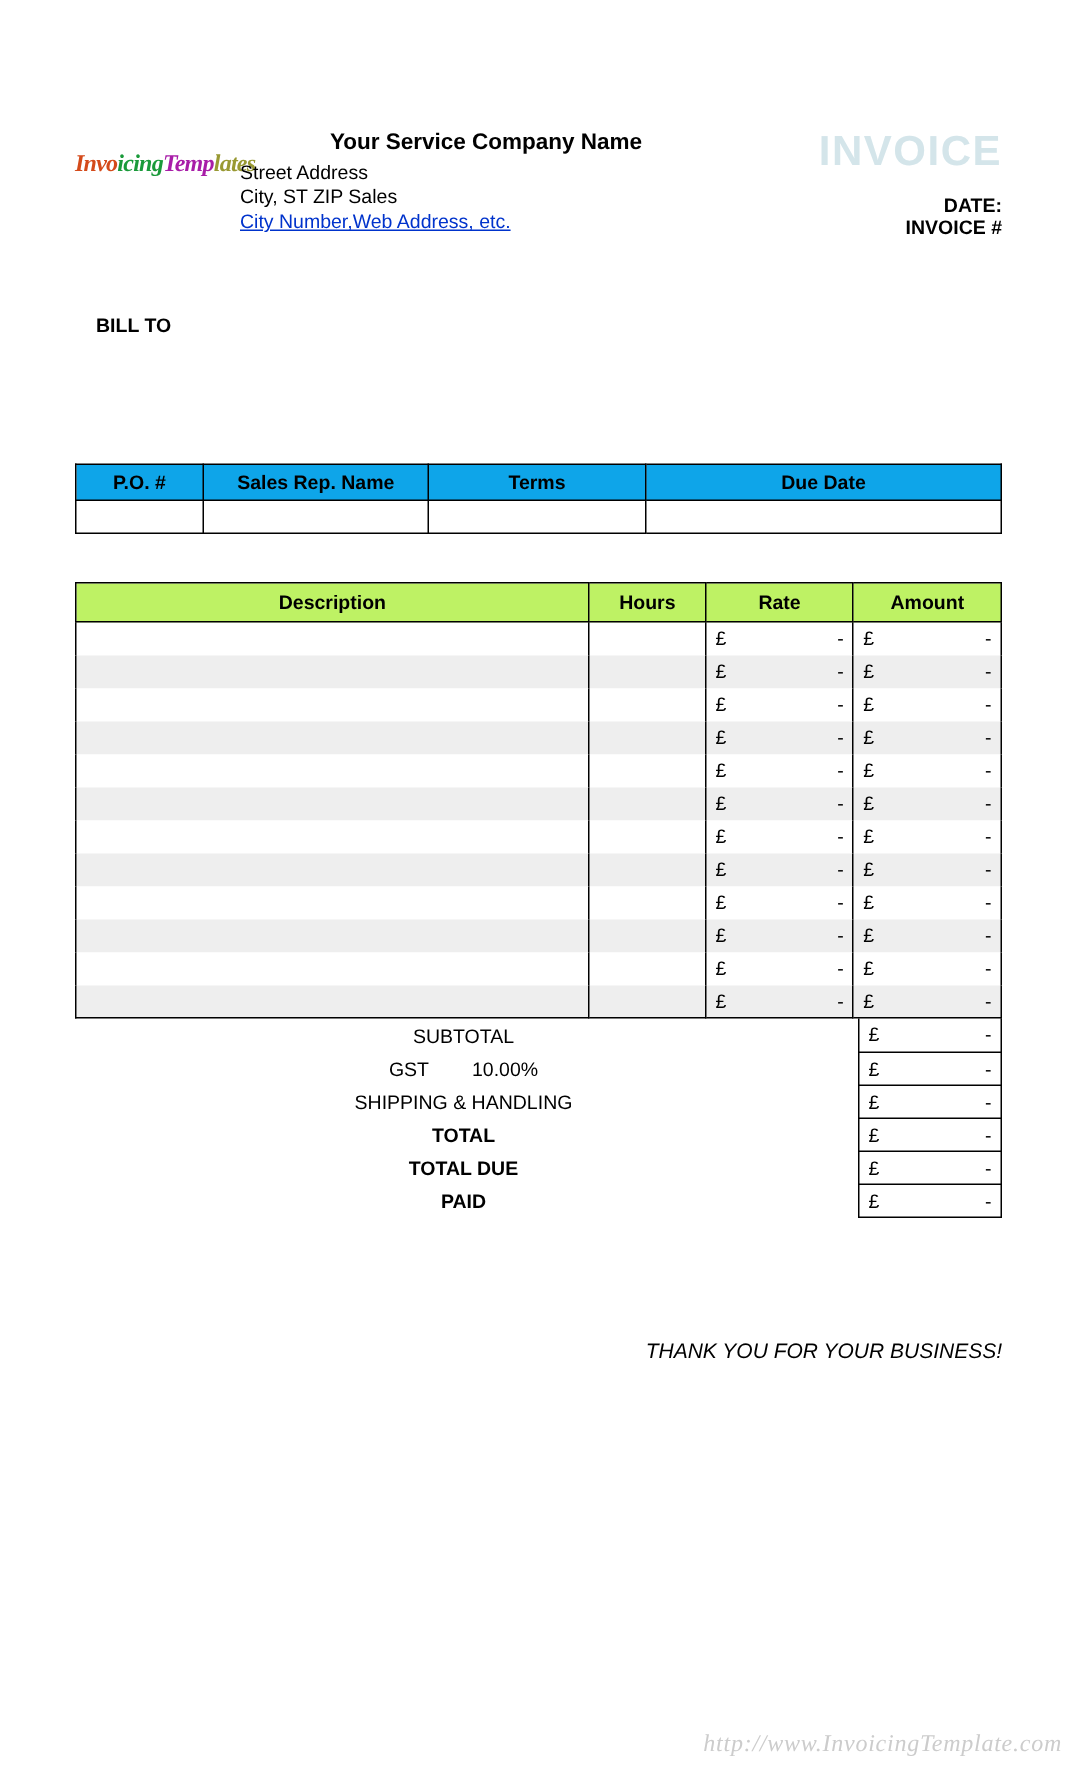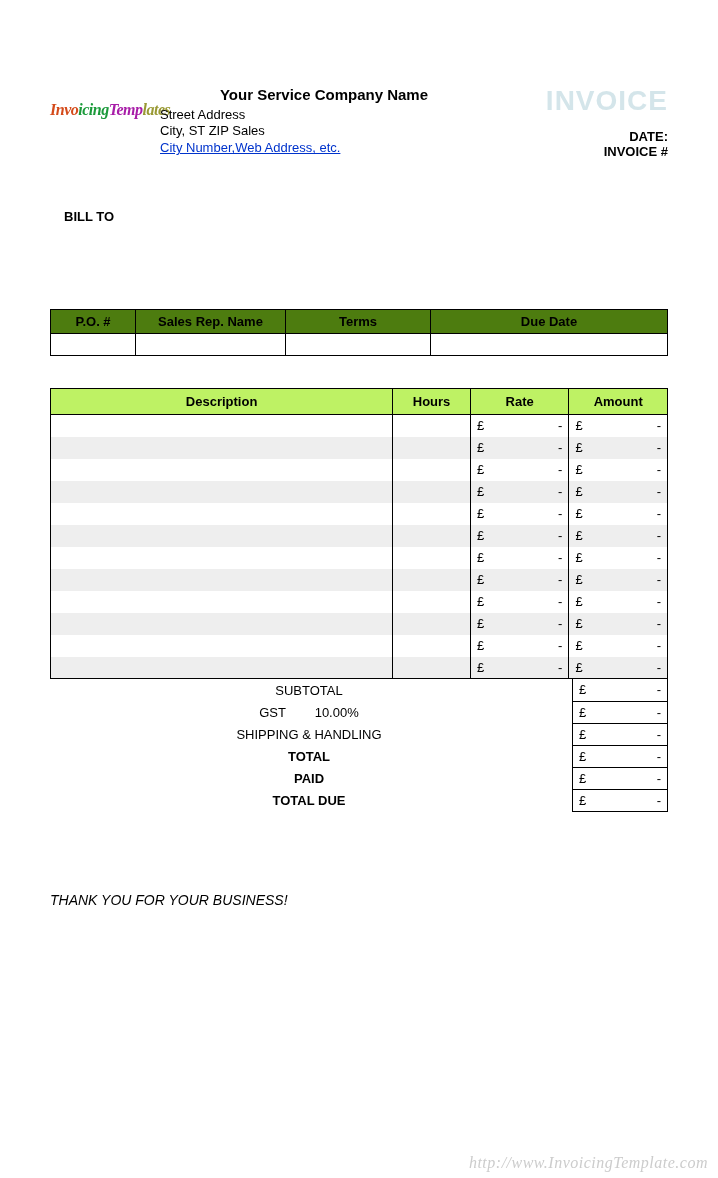--- a/index.html
+++ b/index.html
@@ -72,21 +72,21 @@
     width: 100%;
     font-size: 13px;
   }
   .info-table th, .info-table td {
     border: 1px solid #000;
     padding: 4px 6px;
     text-align: center;
     height: 22px;
   }
   .info-table th {
-    background: #4d7c0f;
+    background: #0ea5e9;
     font-weight: bold;
   }
   .info-table td { background: #fff; }
   .spacer { height: 32px; }
   .items-table th {
     border: 1px solid #000;
     background: #bef264;
     font-weight: bold;
     padding: 5px 4px;
     text-align: center;
@@ -129,21 +129,21 @@
     text-align: center;
     padding-right: 10px;
   }
   .totals-table .amt {
     width: 95px;
     border-left: 1px solid #000;
     border-right: 1px solid #000;
     border-bottom: 1px solid #000;
   }
   .thankyou {
-    text-align: left;
+    text-align: right;
     font-style: italic;
     font-size: 14px;
     margin-top: 80px;
   }
   .watermark {
     position: absolute;
     right: 10px;
     bottom: 6px;
     font-family: 'Times New Roman', serif;
     font-style: italic;
@@ -436,30 +436,30 @@
     <tr>
       <td class="lbl" style="font-weight:bold">TOTAL</td>
       <td class="amt">
         <div class="money">
               <span class="cur">£</span>
               <span class="val">-</span>
             </div>
       </td>
     </tr>
     <tr>
+      <td class="lbl" style="font-weight:bold">TOTAL DUE</td>
+      <td class="amt">
+        <div class="money">
+              <span class="cur">£</span>
+              <span class="val">-</span>
+            </div>
+      </td>
+    </tr>
+    <tr>
       <td class="lbl" style="font-weight:bold">PAID</td>
-      <td class="amt">
-        <div class="money">
-              <span class="cur">£</span>
-              <span class="val">-</span>
-            </div>
-      </td>
-    </tr>
-    <tr>
-      <td class="lbl" style="font-weight:bold">TOTAL DUE</td>
       <td class="amt">
         <div class="money">
               <span class="cur">£</span>
               <span class="val">-</span>
             </div>
       </td>
     </tr>
   </tbody>
     </table>
 

